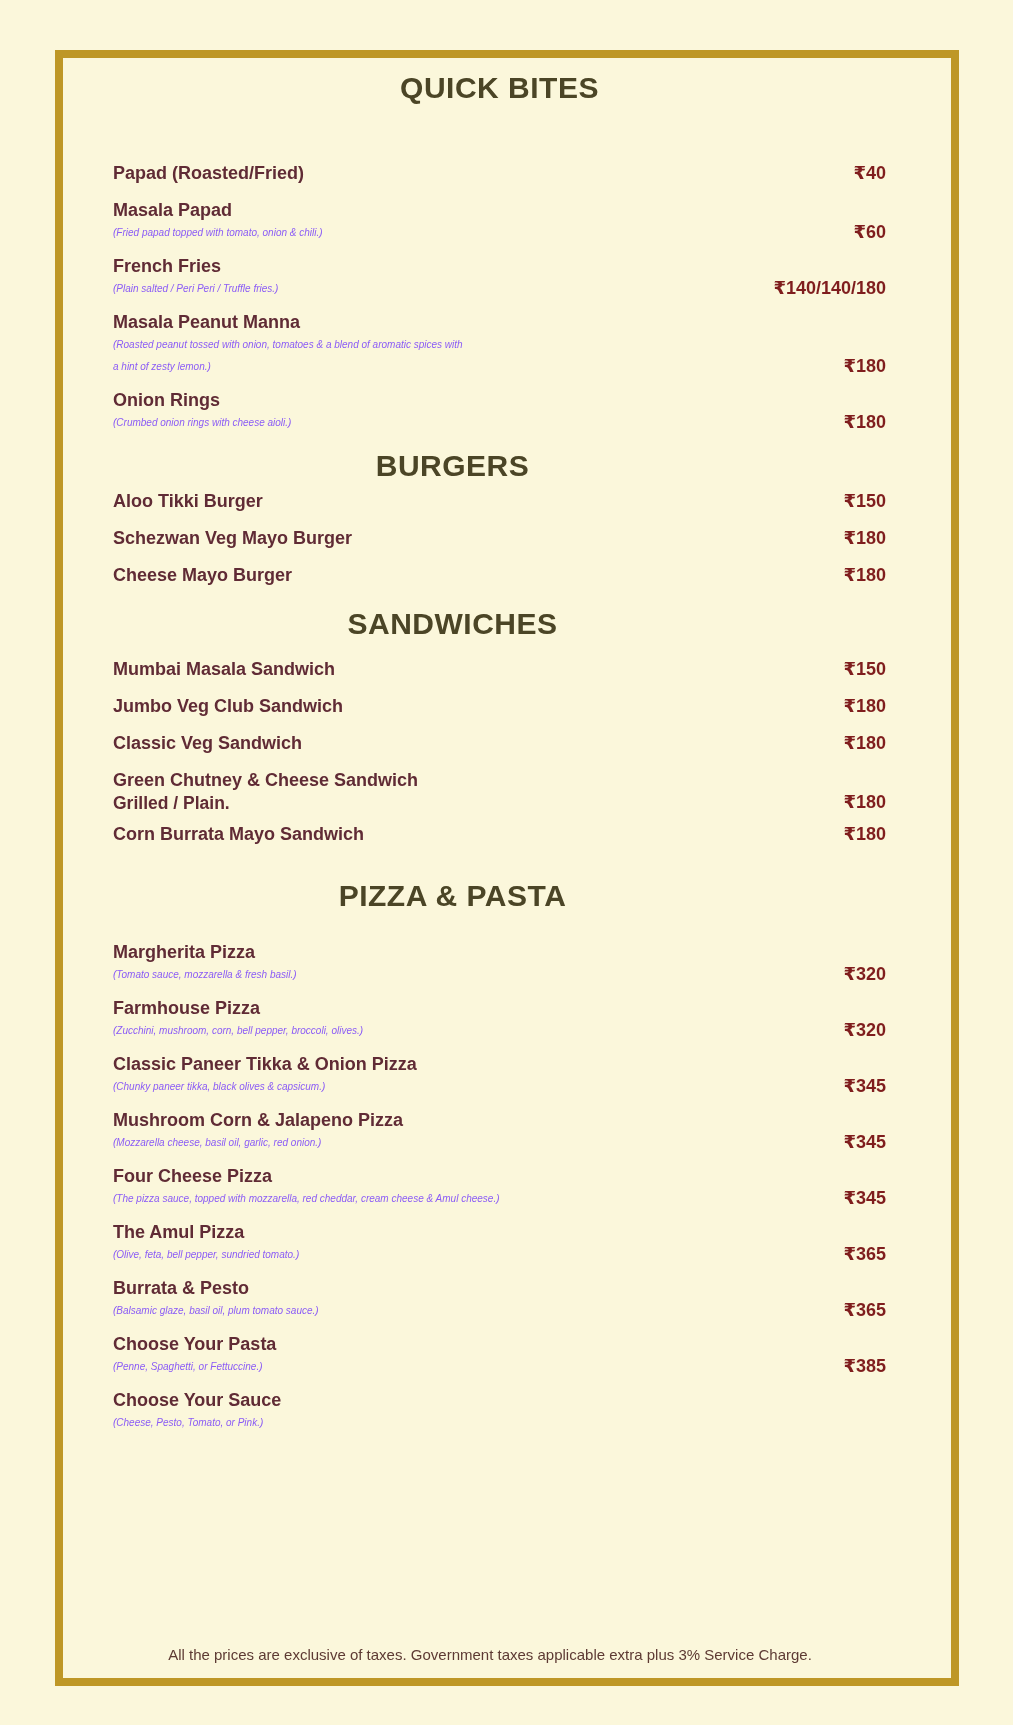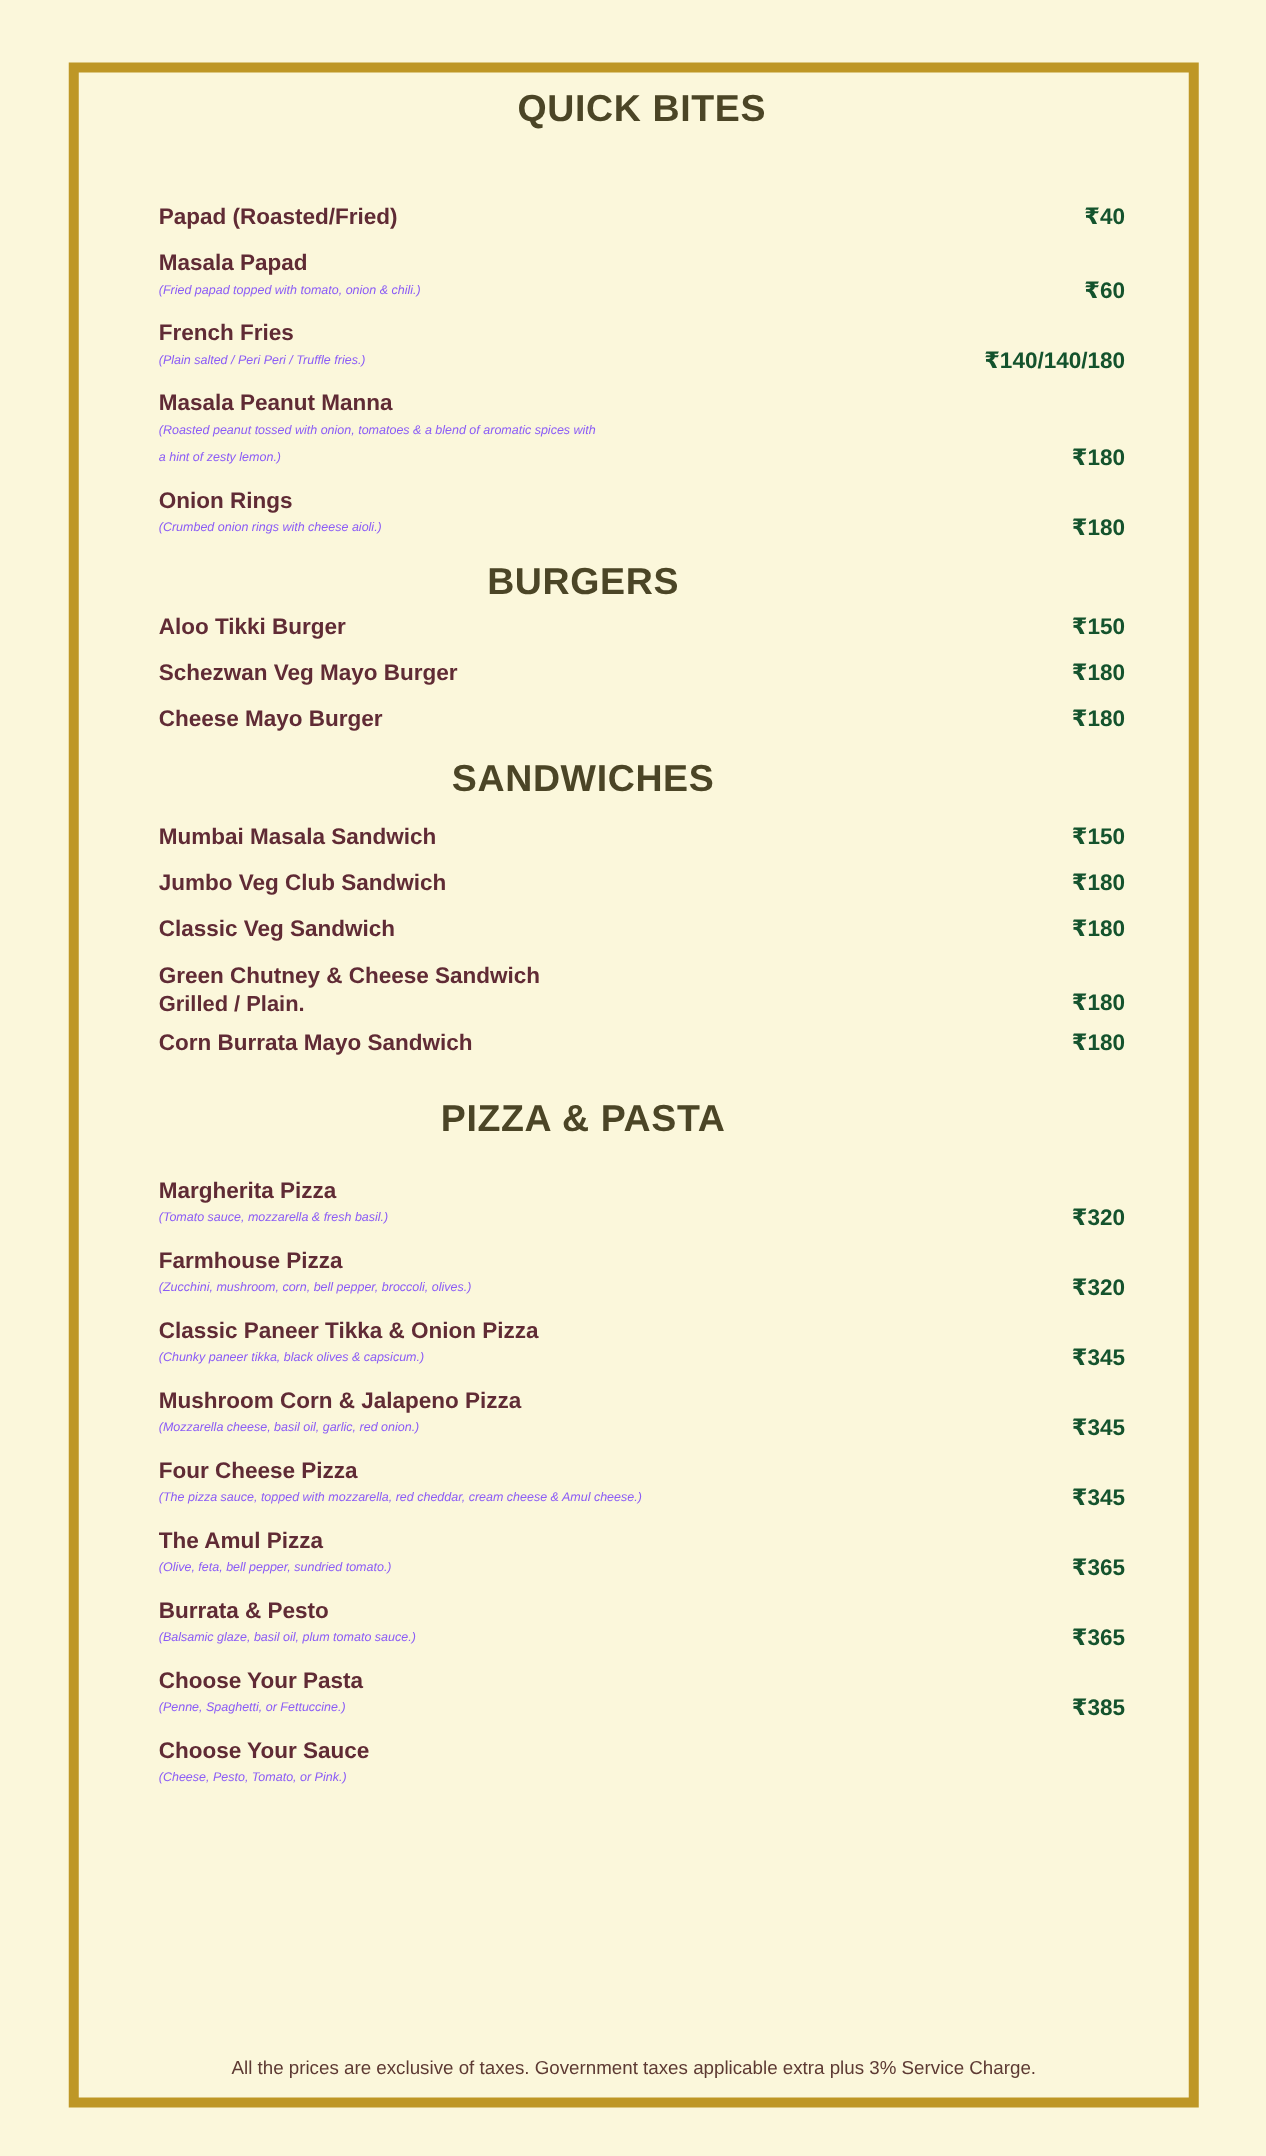--- a/index.html
+++ b/index.html
@@ -7,21 +7,21 @@
     width:1013px;height:1725px;position:relative;
     background:#FBF7DB;
     font-family:"Liberation Sans","DejaVu Sans",sans-serif;
     -webkit-font-smoothing:antialiased;
   }
   .frame{
     position:absolute;left:55px;top:50px;width:888px;height:1620px;
     border:8px solid #BE9726;
   }
   .content{
-    position:absolute;left:127px;top:50px;width:773px;
+    position:absolute;left:113px;top:50px;width:773px;
   }
   .section-title{
     font-weight:700;font-size:30px;line-height:36px;color:#4B4526;
     text-align:center;letter-spacing:.5px;
   }
   .s1 .section-title{margin:20px 0 56px 0;}
   .s2 .section-title{margin:14px 94px 6px 0;}
   .s3 .section-title{margin:19px 94px 16px 0;}
   .s4 .section-title{margin:32px 94px 27px 0;}
   .item{
@@ -31,25 +31,25 @@
   .s1 .item.described,.s4 .item.described{margin-bottom:11px;}
   .s3 .item.twoline{margin-bottom:9px;gap:23px;}
   .item-name,.item-name2{
     font-size:18px;line-height:23px;font-weight:600;color:#602B35;white-space:nowrap;
   }
   .item-name2{line-height:22px;font-size:17.5px;}
   .item-desc{
     font-style:italic;font-size:10px;line-height:22px;color:#8b5cf6;white-space:nowrap;
   }
   .item-price{
-    font-size:18px;line-height:23px;font-weight:600;color:#14532d;white-space:nowrap;
+    font-size:18px;line-height:23px;font-weight:600;color:#7f1d1d;white-space:nowrap;
     text-align:right;flex:0 0 auto;padding-left:12px;
   }
   .footer-note{
-    position:absolute;left:55px;top:1645px;width:904px;
+    position:absolute;left:38px;top:1645px;width:904px;
     text-align:center;font-size:15px;line-height:20px;color:#5D3A33;
   }
 </style>
 </head>
 <body>
 
 <div class="frame"></div>
 
 <div class="content">
 

